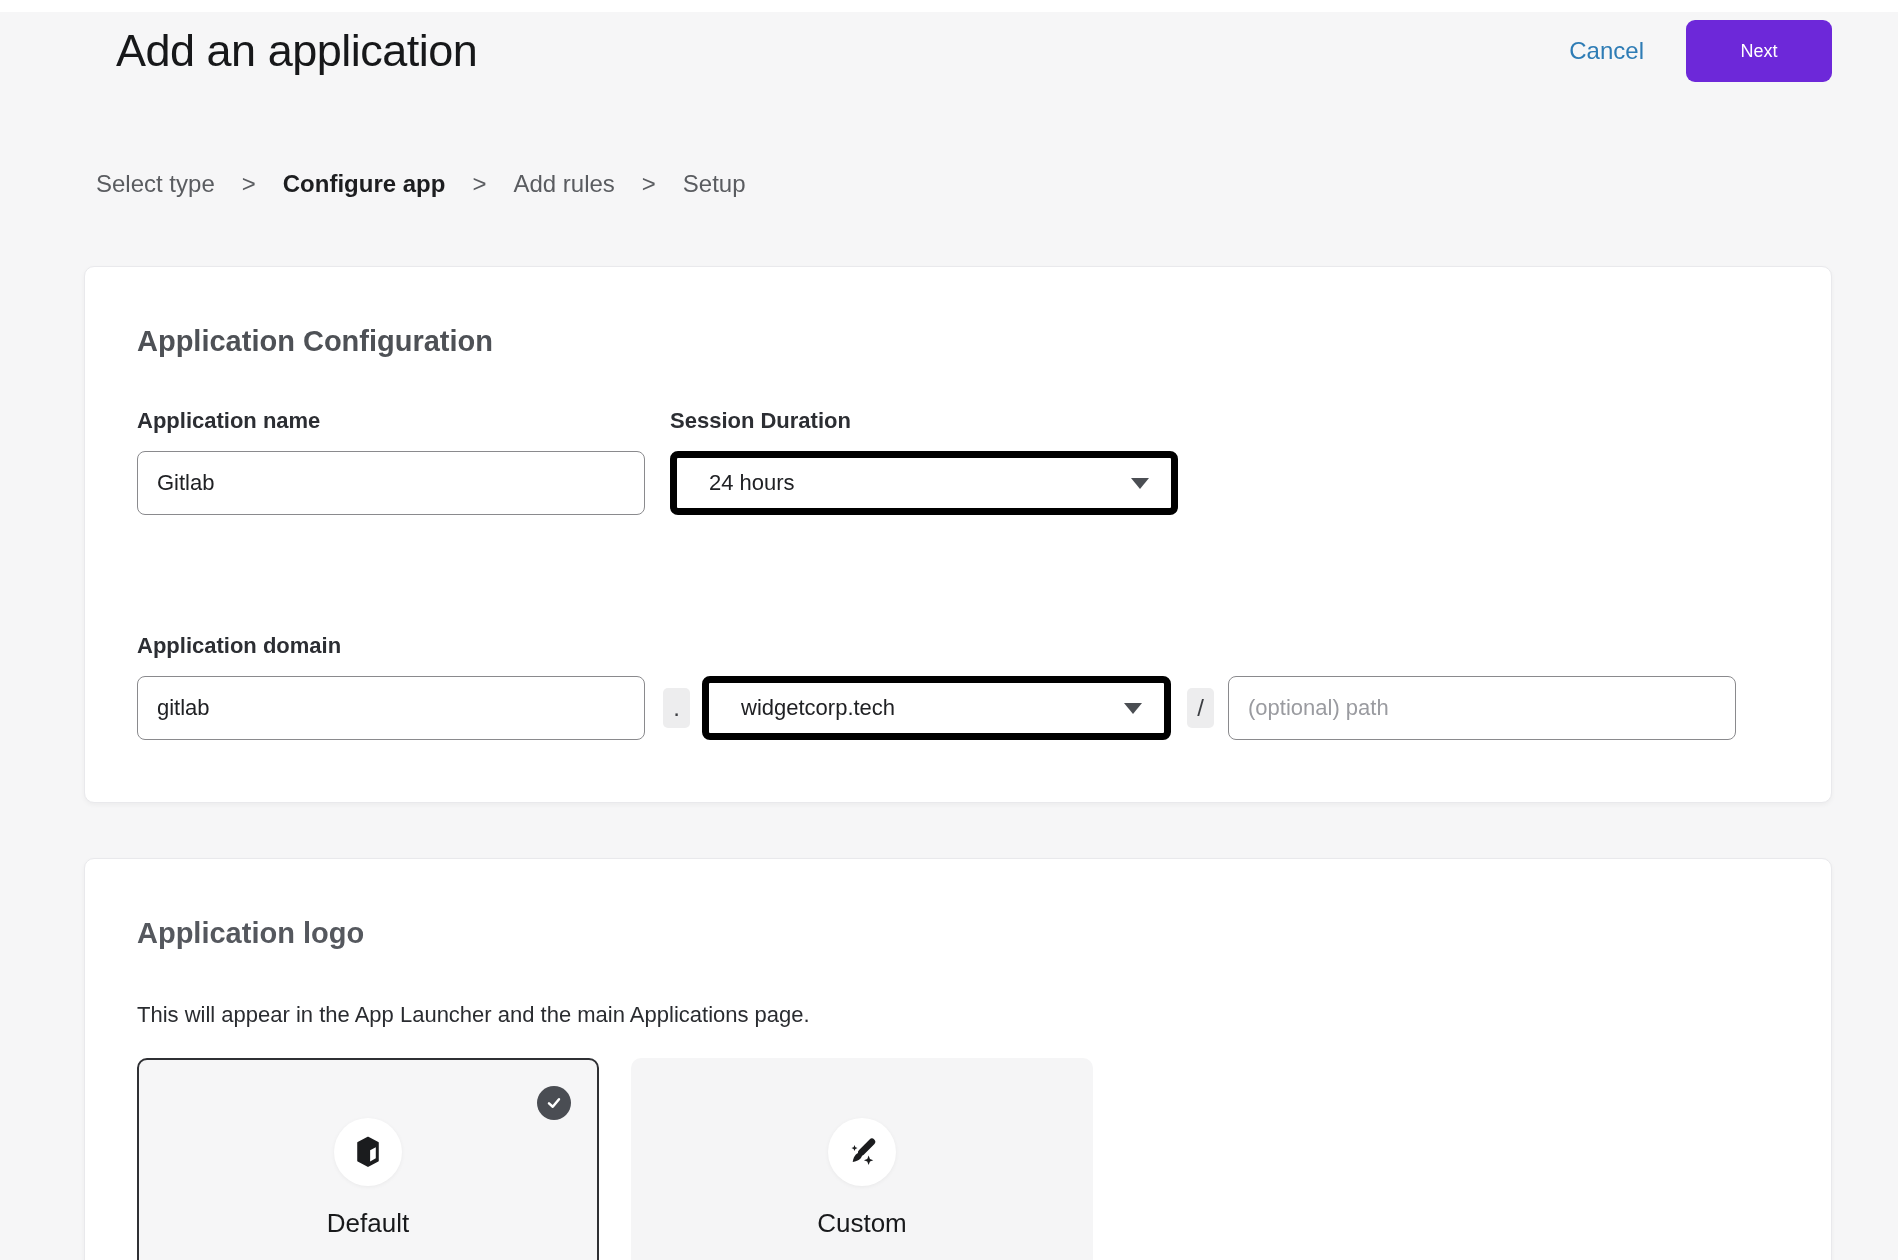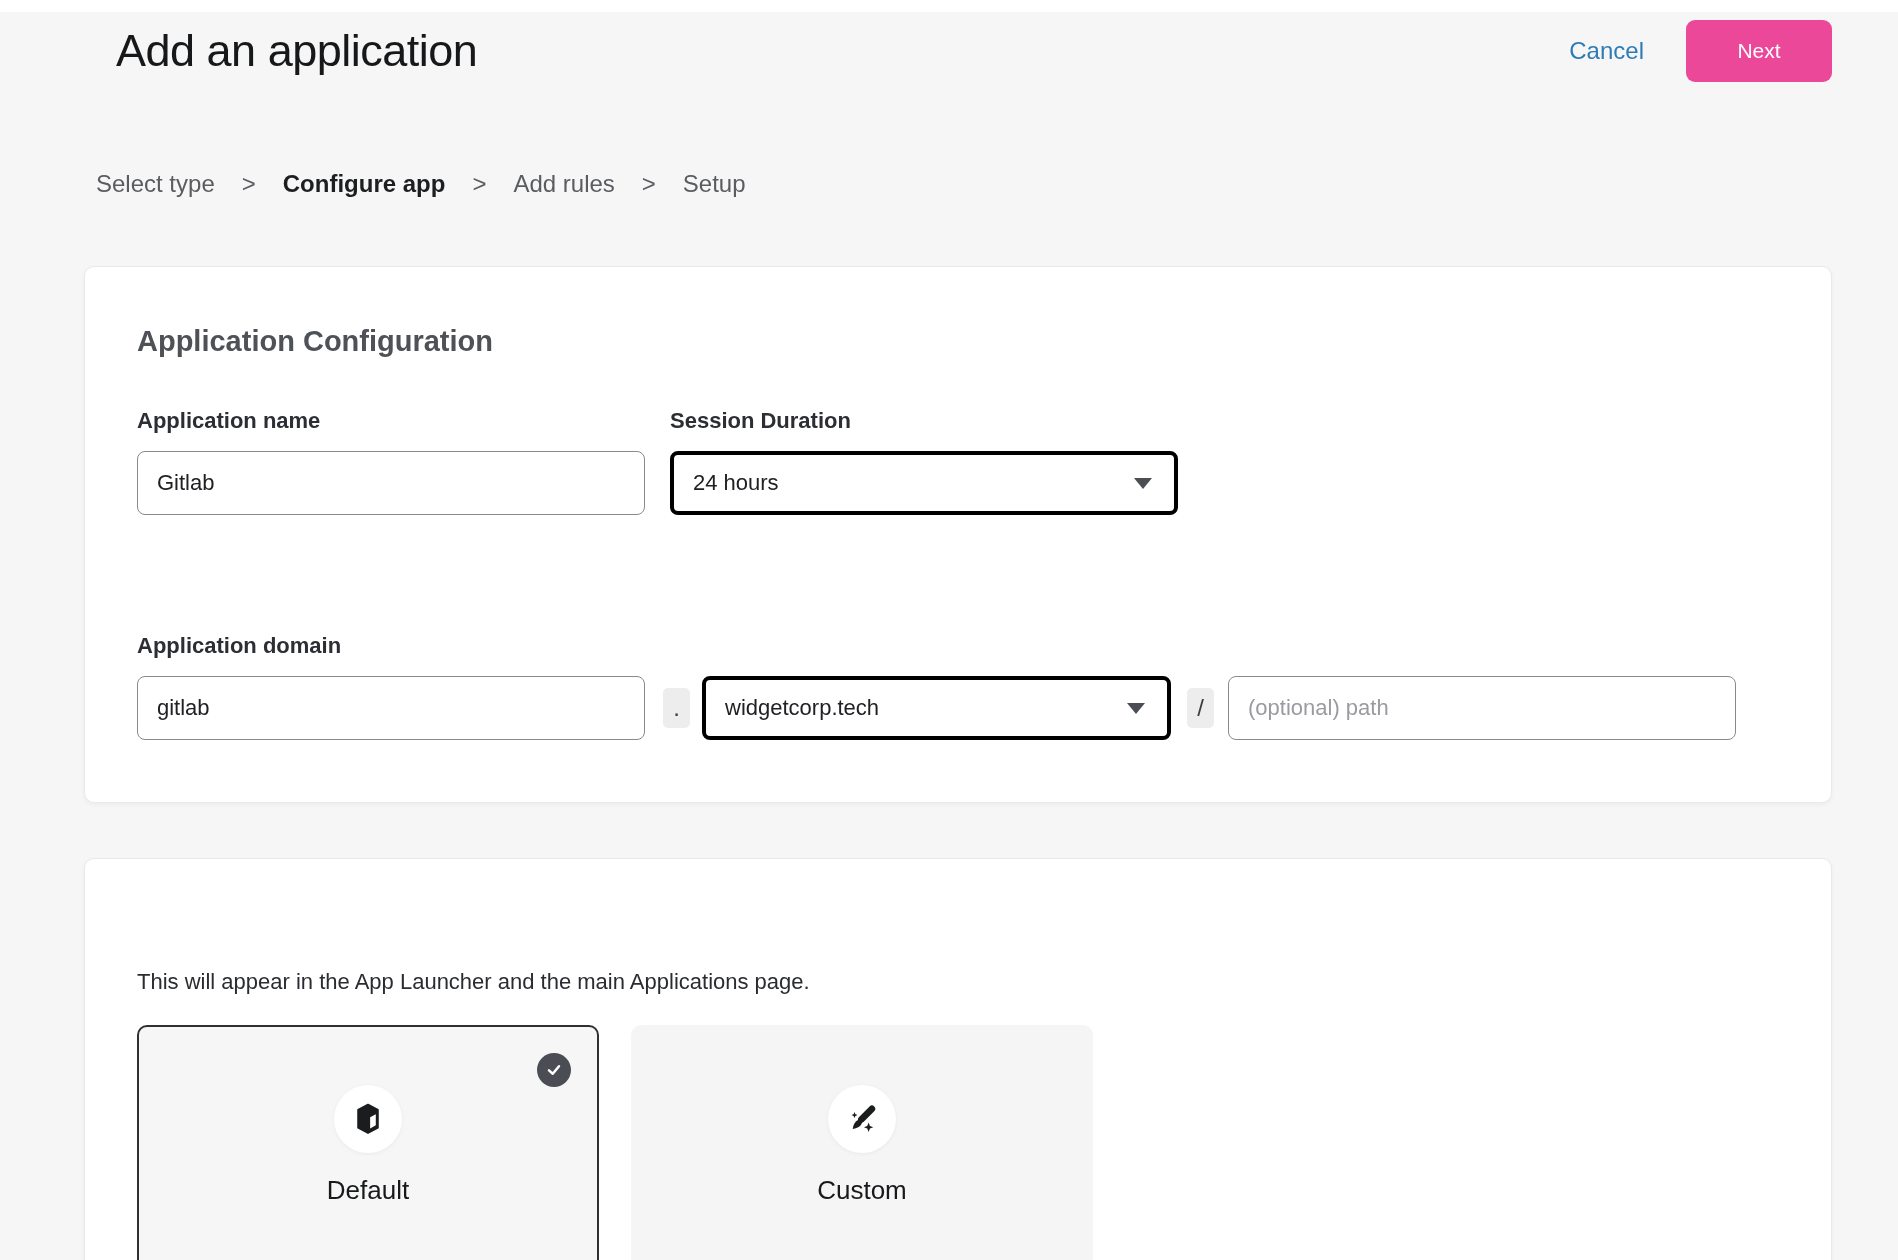--- a/index.html
+++ b/index.html
@@ -40,23 +40,23 @@
     font-size: 24px;
     color: #2e7cb5;
     cursor: pointer;
     background: none;
     border: none;
     font-family: inherit;
   }
   .next-button {
     width: 146px;
     height: 62px;
-    background: #ec4899;
+    background: #6d28d9;
     color: #ffffff;
-    font-size: 21px;
+    font-size: 18px;
     font-family: inherit;
     border: none;
     border-radius: 9px;
     cursor: pointer;
   }
   
   .breadcrumb {
     margin-top: 88px;
     display: flex;
     align-items: center;
@@ -104,23 +104,23 @@
     padding: 0 19px;
     font-size: 22px;
     font-family: inherit;
     color: #202124;
     background: #ffffff;
     outline: none;
   }
   .text-input::placeholder { color: #9a9ba0; }
   .select-box {
     height: 64px;
-    border: 4px solid #000000;
+    border: 7px solid #000000;
     border-radius: 8px;
-    padding: 0 22px 0 19px;
+    padding: 0 22px 0 32px;
     font-size: 22px;
     color: #202124;
     background: #ffffff;
     display: flex;
     align-items: center;
     justify-content: space-between;
     cursor: pointer;
   }
   .chevron-down {
     width: 0; height: 0;
@@ -252,20 +252,21 @@
       <div class="select-box domain-select">
         <span>widgetcorp.tech</span>
         <span class="chevron-down"></span>
       </div>
       <span class="sep-chip sep-slash">/</span>
       <input class="text-input domain-path" type="text" placeholder="(optional) path" style="">
     </div>
   </div>
 
   <div class="card card-logo">
+    <h2 class="card-heading">Application logo</h2>
     <p class="logo-description">This will appear in the App Launcher and the main Applications page.</p>
 
     <div class="logo-options">
 
       <div class="logo-tile selected">
         <span class="check-badge">
           <svg width="20" height="20" viewBox="0 0 24 24">
             <polyline points="6,12.5 10.5,16.5 18,7.5" fill="none" stroke="#ffffff" stroke-width="3" stroke-linecap="round" stroke-linejoin="round"></polyline>
           </svg>
         </span>

